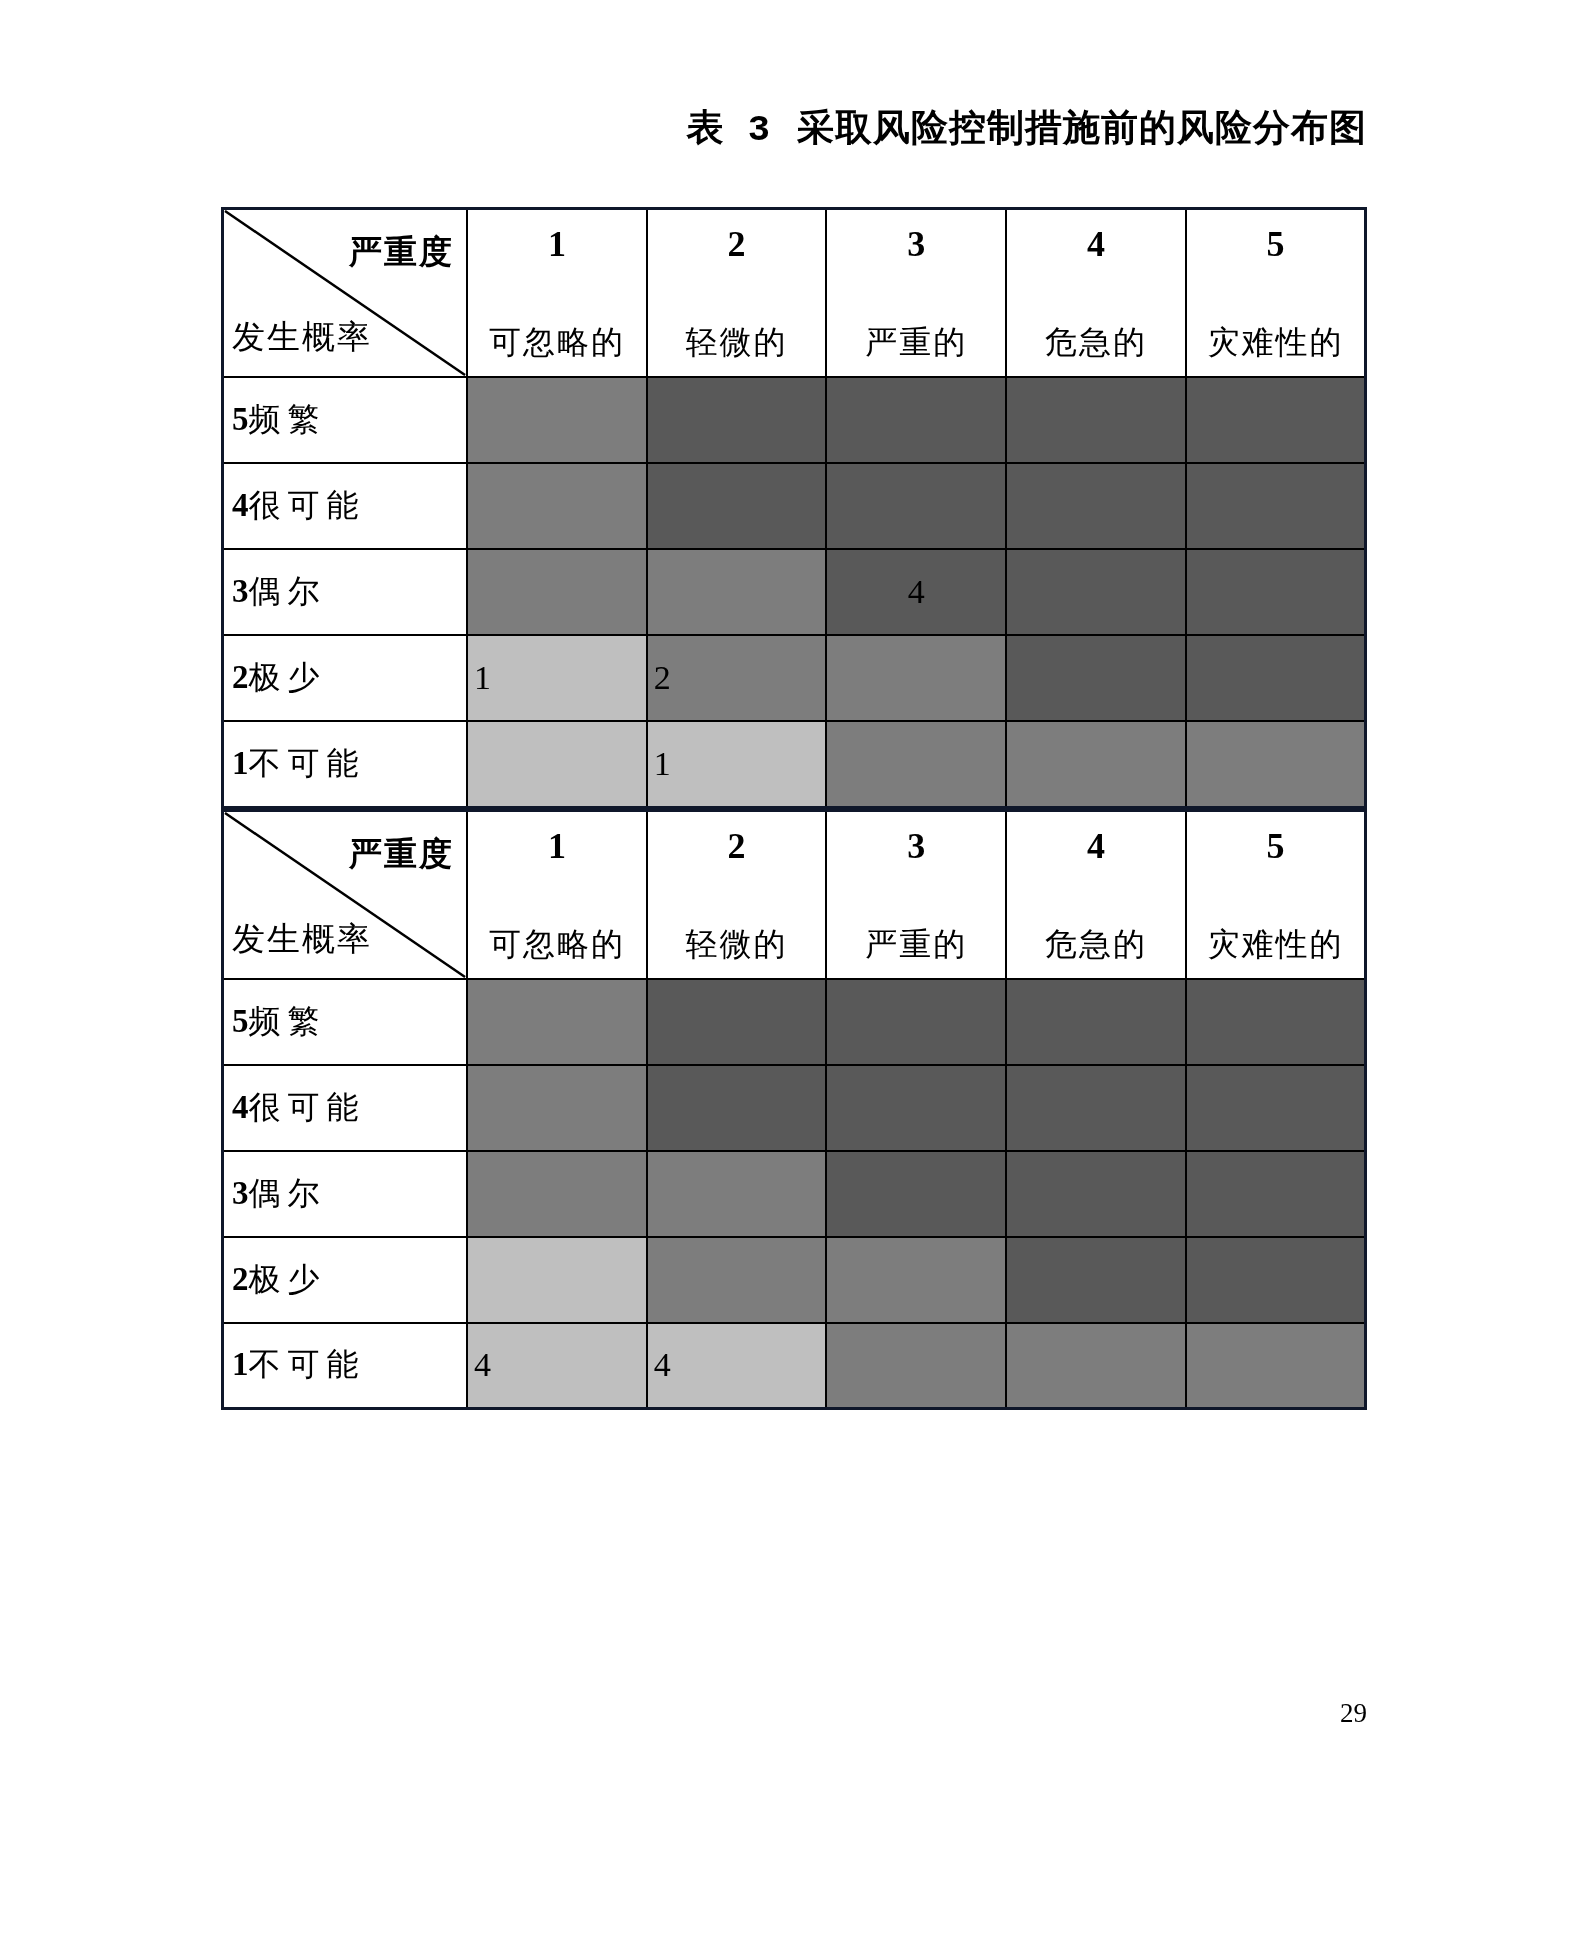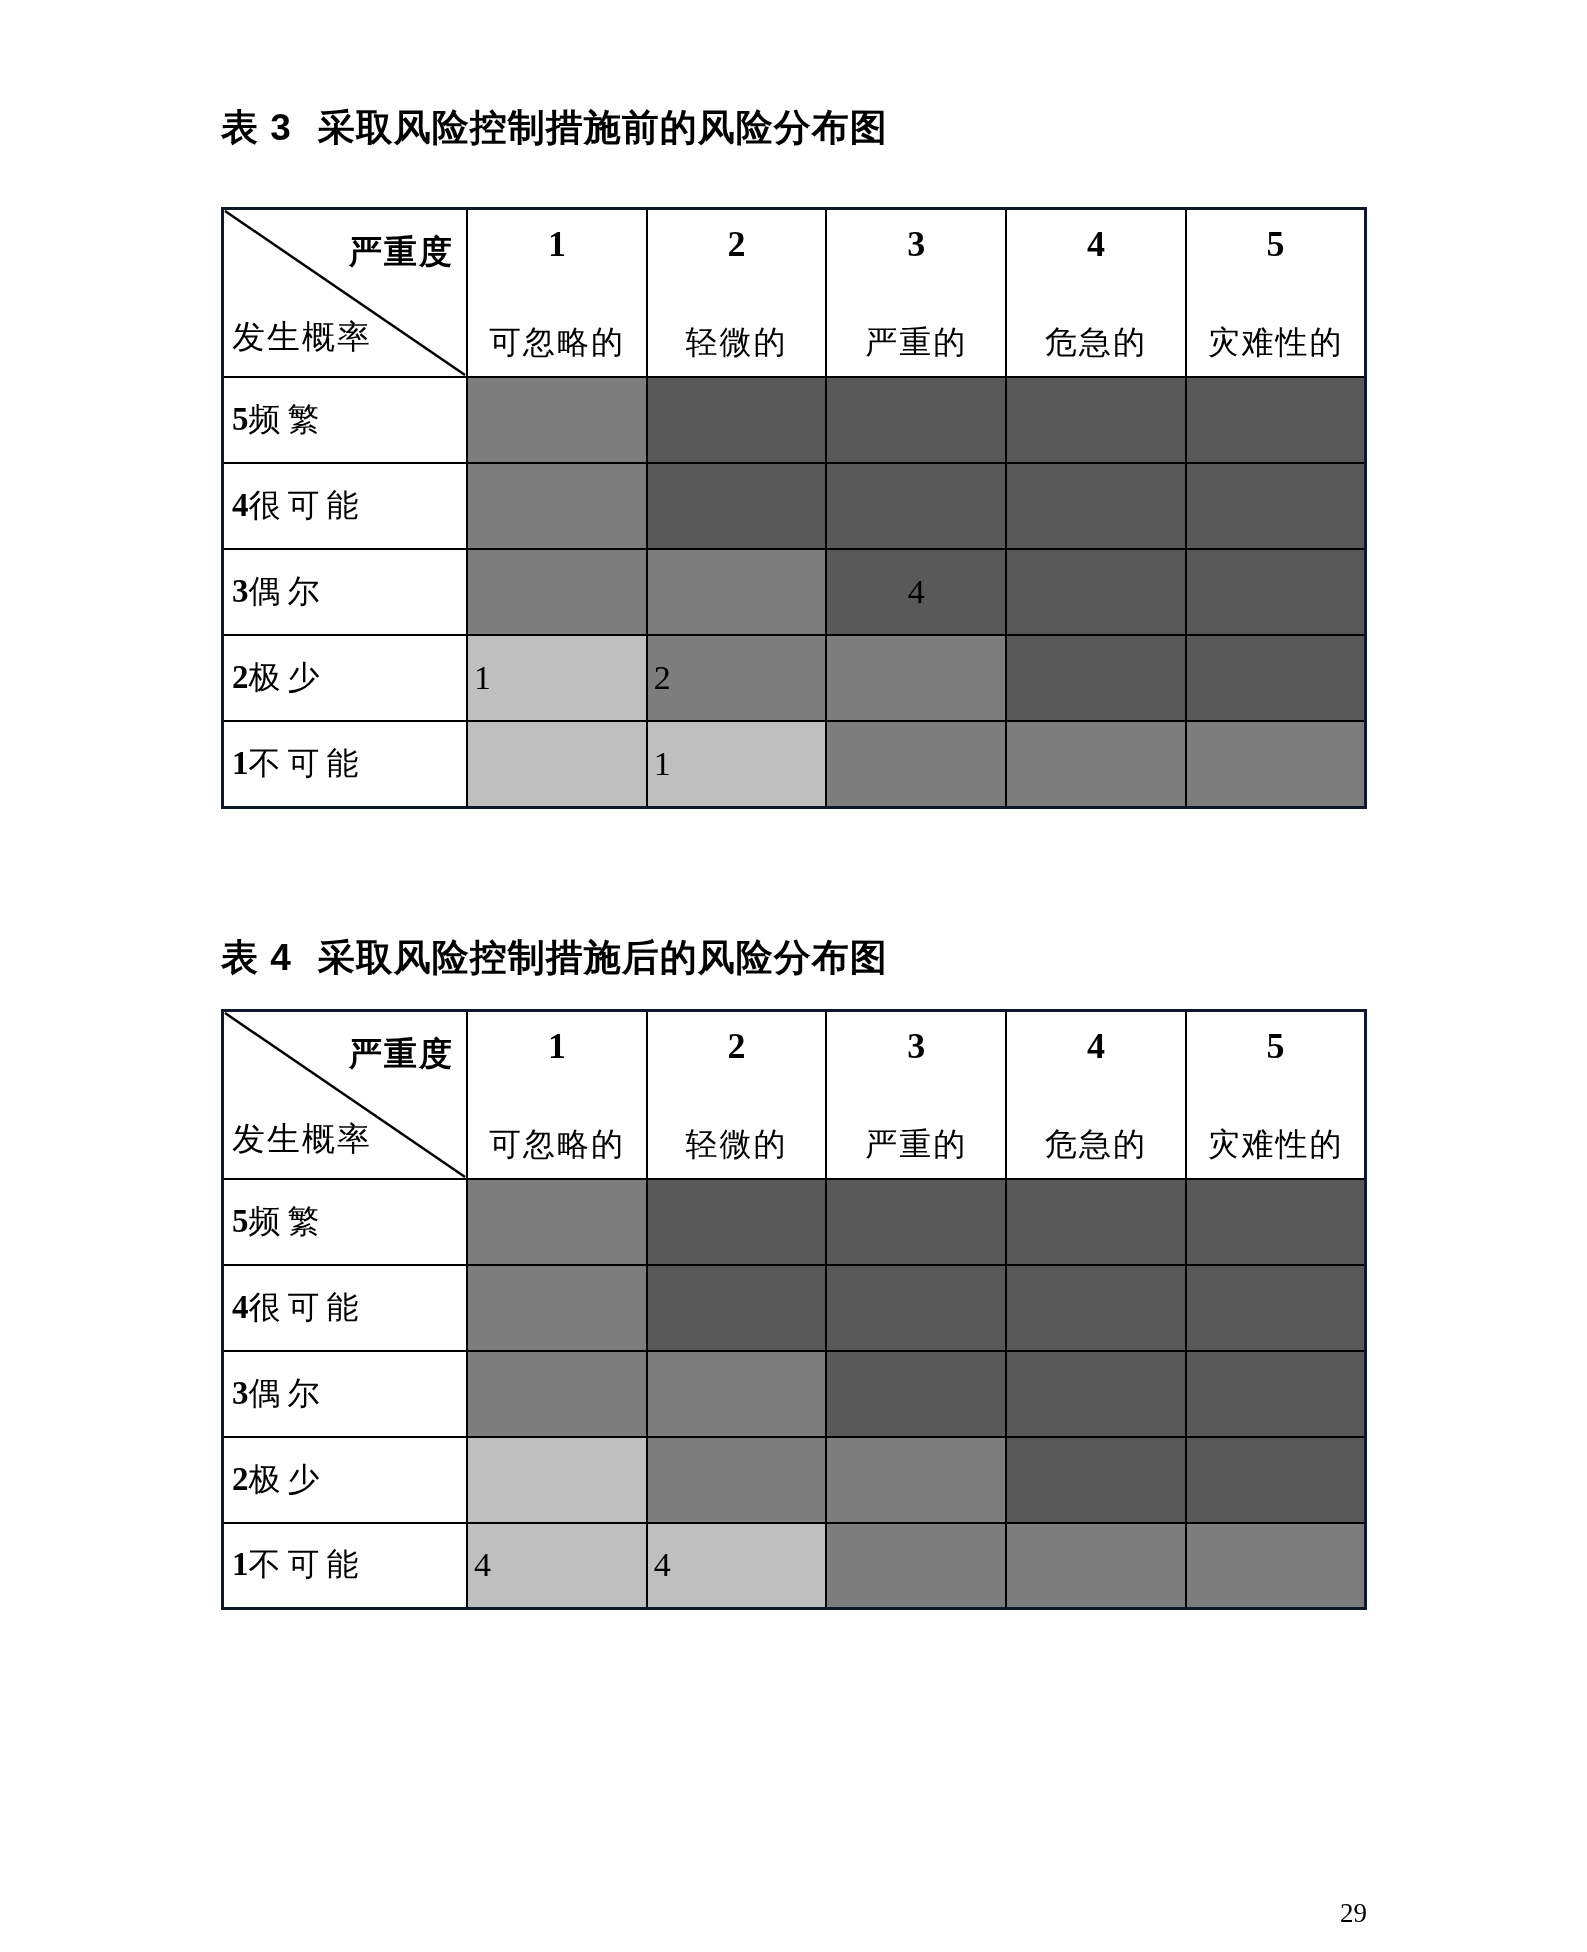--- a/index.html
+++ b/index.html
@@ -3,22 +3,22 @@
 <meta charset="utf-8">
 <style>
   html,body{margin:0;padding:0;}
   body{
     width:1587px;height:1952px;background:#ffffff;
     font-family:"Liberation Serif","DejaVu Serif",serif;
     color:#000;
   }
   .content{width:1146px;margin-left:221px;}
   .tbl-title{
-    text-align:left;font-weight:bold;font-size:37px;
-    font-family:Liberation Sans, sans-serif;
+    text-align:right;font-weight:bold;font-size:37px;
+    font-family:Liberation Mono, monospace;
     letter-spacing:1px;
   }
   .tbl-title .t-label{margin-right:26px;}
   .title-3{padding-top:103px;margin-bottom:54px;}
   .title-4{margin-top:124px;margin-bottom:26px;}
   table.risk{
     border-collapse:collapse;table-layout:fixed;
     border:3px solid #0f172a;
   }
   table.risk th,table.risk td{border:2px solid #000;padding:0;}
@@ -208,23 +208,20 @@
       <td class="c" data-shade="medium">
             <span class="cv" data-align="left"></span>
           </td>
       <td class="c" data-shade="medium">
             <span class="cv" data-align="left"></span>
           </td>
     </tr>
   </tbody>
     </table>
 
-  <div class="tbl-title title-4">
-    <span class="t-label">表 4</span><span>采取风险控制措施后的风险分布图</span>
-  </div>
 
   <table class="risk">
     <colgroup>
         <col class="c-head">
         <col class="c-data">
         <col class="c-data">
         <col class="c-data">
         <col class="c-data">
         <col class="c-data">
       </colgroup>

